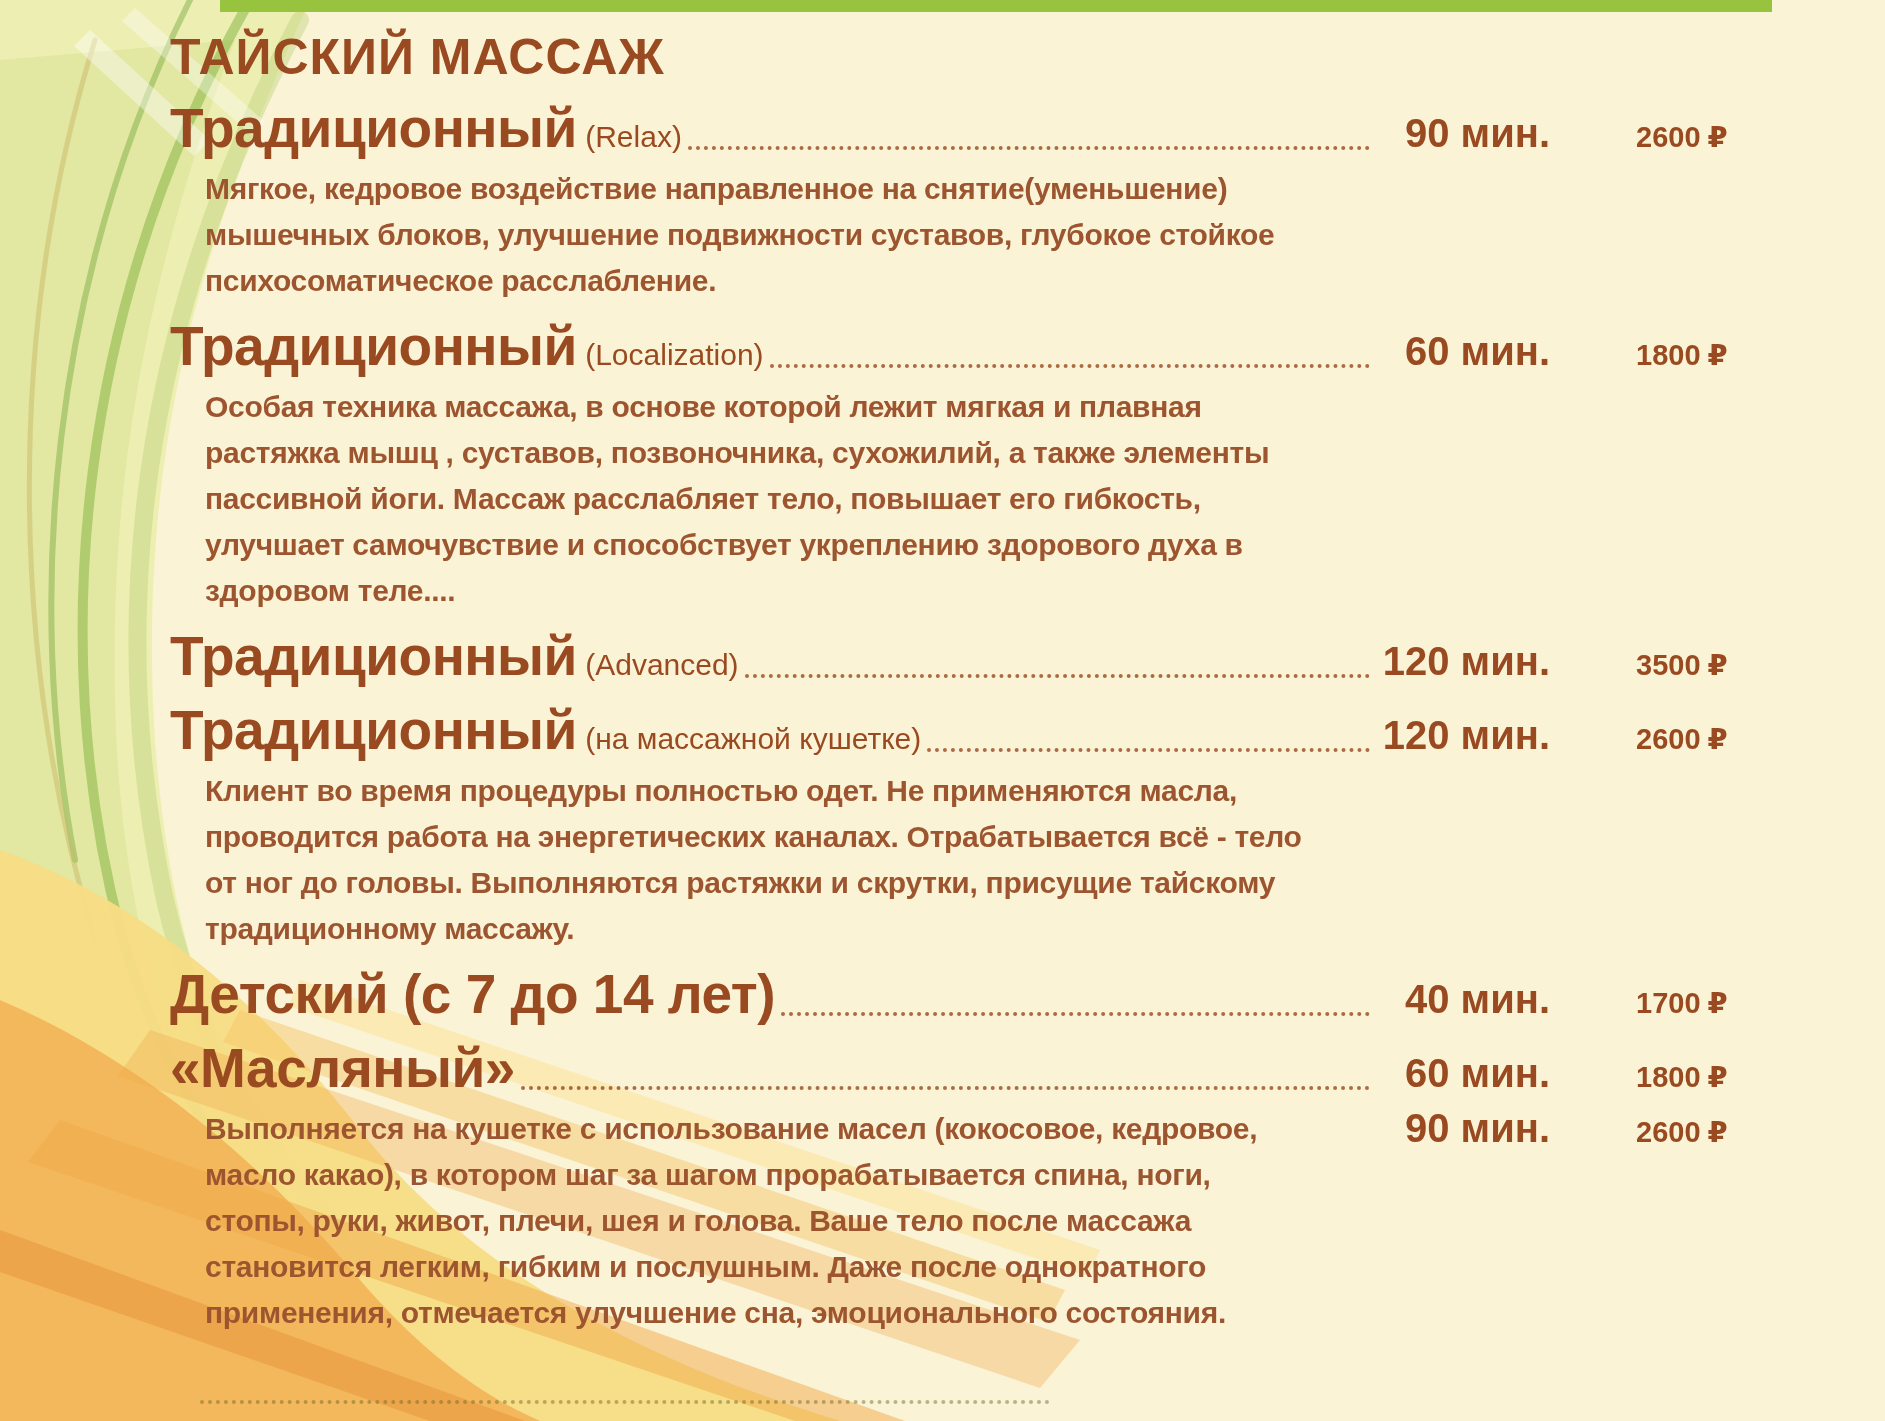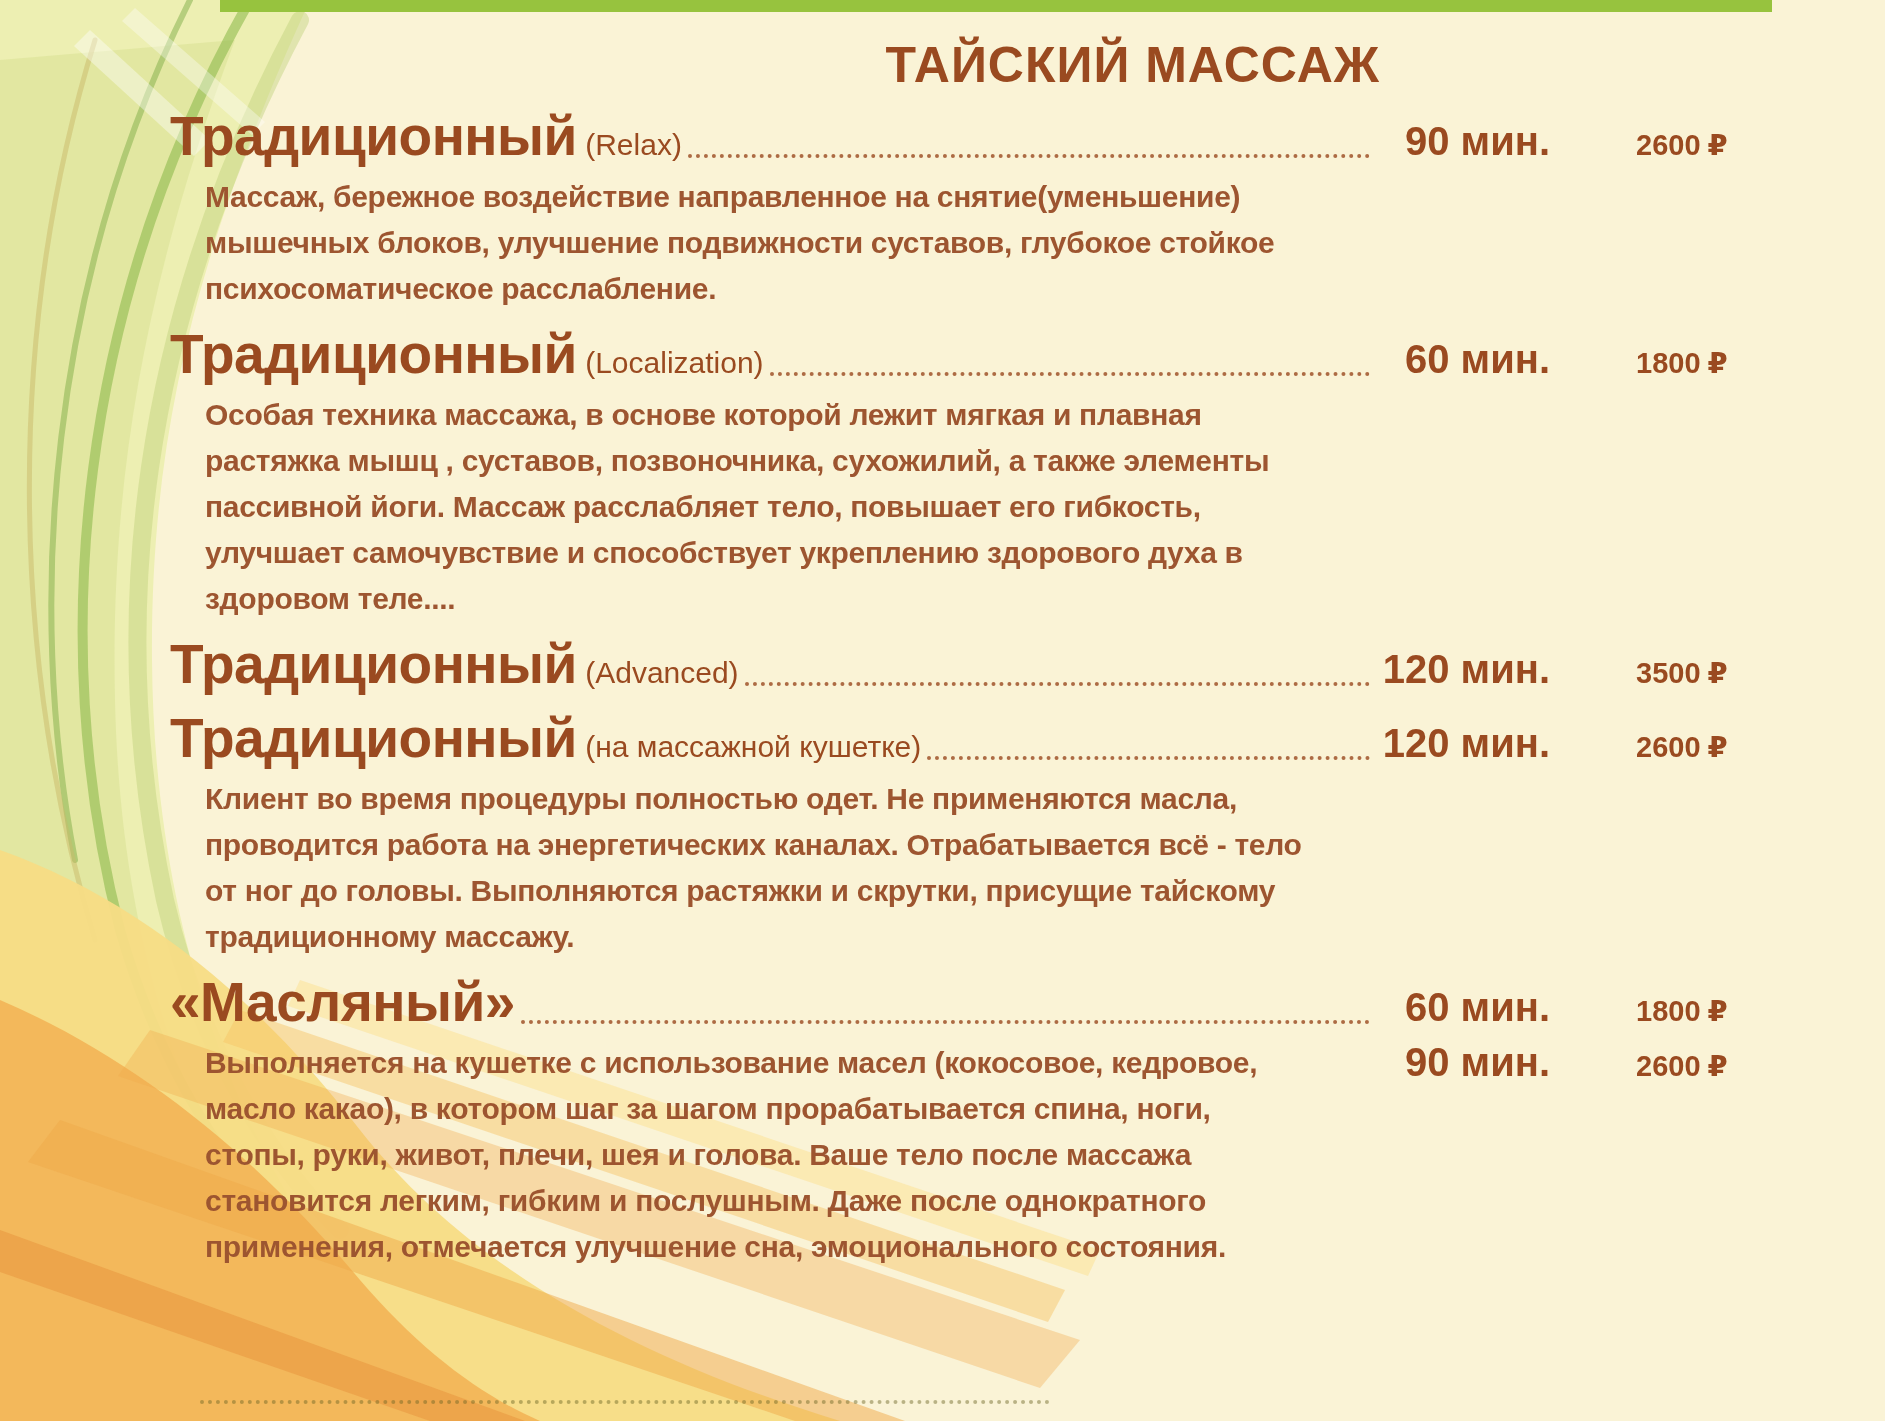--- a/index.html
+++ b/index.html
@@ -21,21 +21,21 @@
   body{
     width:1885px;height:1421px;position:relative;overflow:hidden;
     background:var(--background);
     font-family:"Liberation Sans","DejaVu Sans",sans-serif;
     -webkit-font-smoothing:antialiased;
   }
   .bg-decor{position:absolute;left:0;top:0;width:1885px;height:1421px;z-index:0;}
   .topbar{position:absolute;left:220px;top:0;width:1552px;height:12px;background:var(--top-bar-green);z-index:2;}
   .content{position:absolute;left:170px;top:14px;width:1630px;z-index:3;}
   .page-title{
-    margin:22px 420px 0 0;text-align:right;
+    margin:14px 420px 0 0;text-align:left;
     font-size:50px;font-weight:bold;color:var(--heading-brown);letter-spacing:1px;
   }
   #menu-list{margin-top:10px;}
   .menu-item{margin-top:10px;}
   .item-row{display:flex;align-items:baseline;color:var(--heading-brown);}
   .item-name{font-size:55px;font-weight:bold;letter-spacing:-0.5px;white-space:pre;}
   .item-qualifier{font-size:30px;font-weight:normal;white-space:pre;}
   .leader{
     flex:1 1 auto;min-width:30px;align-self:flex-end;
     margin:0 10px 10px 6px;border-bottom:4px dotted var(--heading-brown);opacity:.8;
@@ -89,21 +89,21 @@
   <div id="menu-list">
   <div class="menu-item">
     <div class="item-row">
       <span class="item-name">Традиционный</span>
       <span class="item-qualifier"> (Relax)</span>
       <span class="leader"></span>
       <span class="duration">90 мин.</span>
       <span class="price"><span class="amount">2600</span><span class="cur">₽</span></span>
     </div>
     <div class="item-body">
-      <p class="item-desc">Массаж, бережное воздействие направленное на снятие(уменьшение)
+      <p class="item-desc">Мягкое, кедровое воздействие направленное на снятие(уменьшение)
 мышечных блоков, улучшение подвижности суставов, глубокое стойкое
 психосоматическое расслабление.</p>
 
     </div>
   </div>
 
   <div class="menu-item">
     <div class="item-row">
       <span class="item-name">Традиционный</span>
       <span class="item-qualifier"> (Localization)</span>
@@ -141,20 +141,30 @@
     </div>
     <div class="item-body">
       <p class="item-desc">Клиент  во время процедуры полностью одет. Не применяются масла,
 проводится работа на энергетических каналах. Отрабатывается всё - тело
 от ног до головы. Выполняются растяжки и скрутки, присущие тайскому
 традиционному массажу.</p>
 
     </div>
   </div>
 
+  <div class="menu-item">
+    <div class="item-row">
+      <span class="item-name">Детский (с 7 до 14 лет)</span>
+
+      <span class="leader"></span>
+      <span class="duration">40 мин.</span>
+      <span class="price"><span class="amount">1700</span><span class="cur">₽</span></span>
+    </div>
+
+  </div>
 
   <div class="menu-item">
     <div class="item-row">
       <span class="item-name">«Масляный»</span>
 
       <span class="leader"></span>
       <span class="duration">60 мин.</span>
       <span class="price"><span class="amount">1800</span><span class="cur">₽</span></span>
     </div>
     <div class="item-body">

